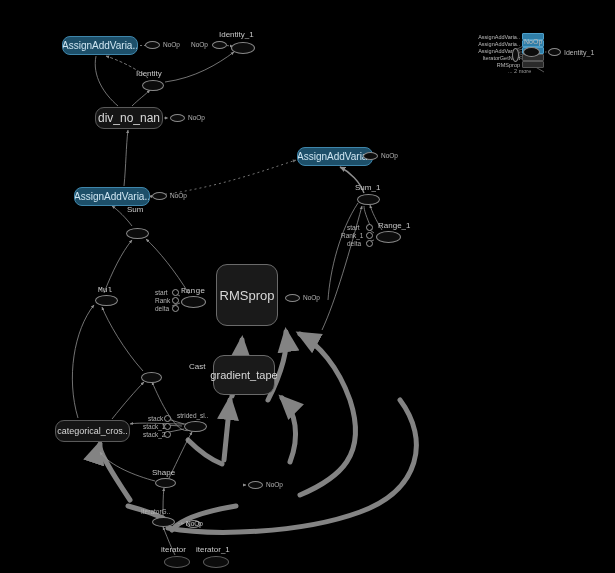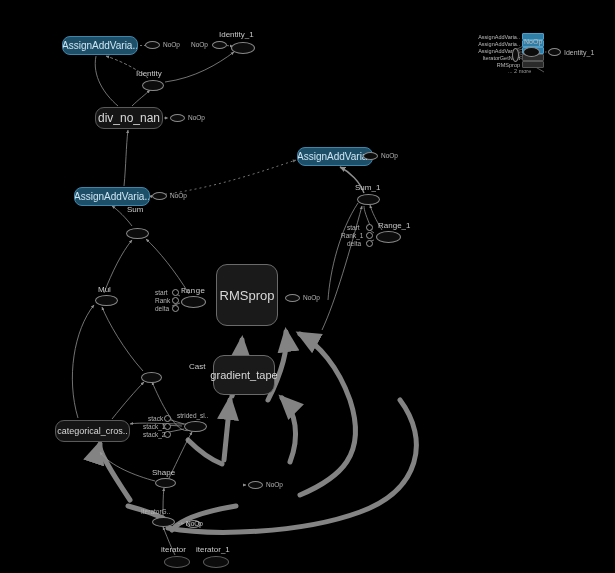--- a/index.html
+++ b/index.html
@@ -286,21 +286,21 @@
   <div class="node port" style="left:366px; top:224px;"></div>
   <div class="lbl tiny" style="left:347px; top:225px;">start</div>
 
   <div class="node port" style="left:366px; top:232px;"></div>
   <div class="lbl tiny" style="left:341px; top:233px;">Rank_1</div>
 
   <div class="node port" style="left:366px; top:240px;"></div>
   <div class="lbl tiny" style="left:347px; top:241px;">delta</div>
 
   <div class="node ell" style="left:95px; top:295px; width:23px; height:11px;"></div>
-  <div class="lbl" style="left:98px; top:286px;">Mul</div>
+  <div class="lbl" style="left:98px; top:286px;font-family:Liberation Mono, monospace;">Mul</div>
 
   <div class="node ell" style="left:181px; top:296px; width:25px; height:12px;"></div>
   <div class="lbl" style="left:181px; top:287px;font-family:Liberation Mono, monospace;">Range</div>
 
   <div class="node port" style="left:172px; top:289px;"></div>
   <div class="lbl tiny" style="left:155px; top:290px;">start</div>
 
   <div class="node port" style="left:172px; top:297px;"></div>
   <div class="lbl tiny" style="left:155px; top:298px;">Rank</div>
 

